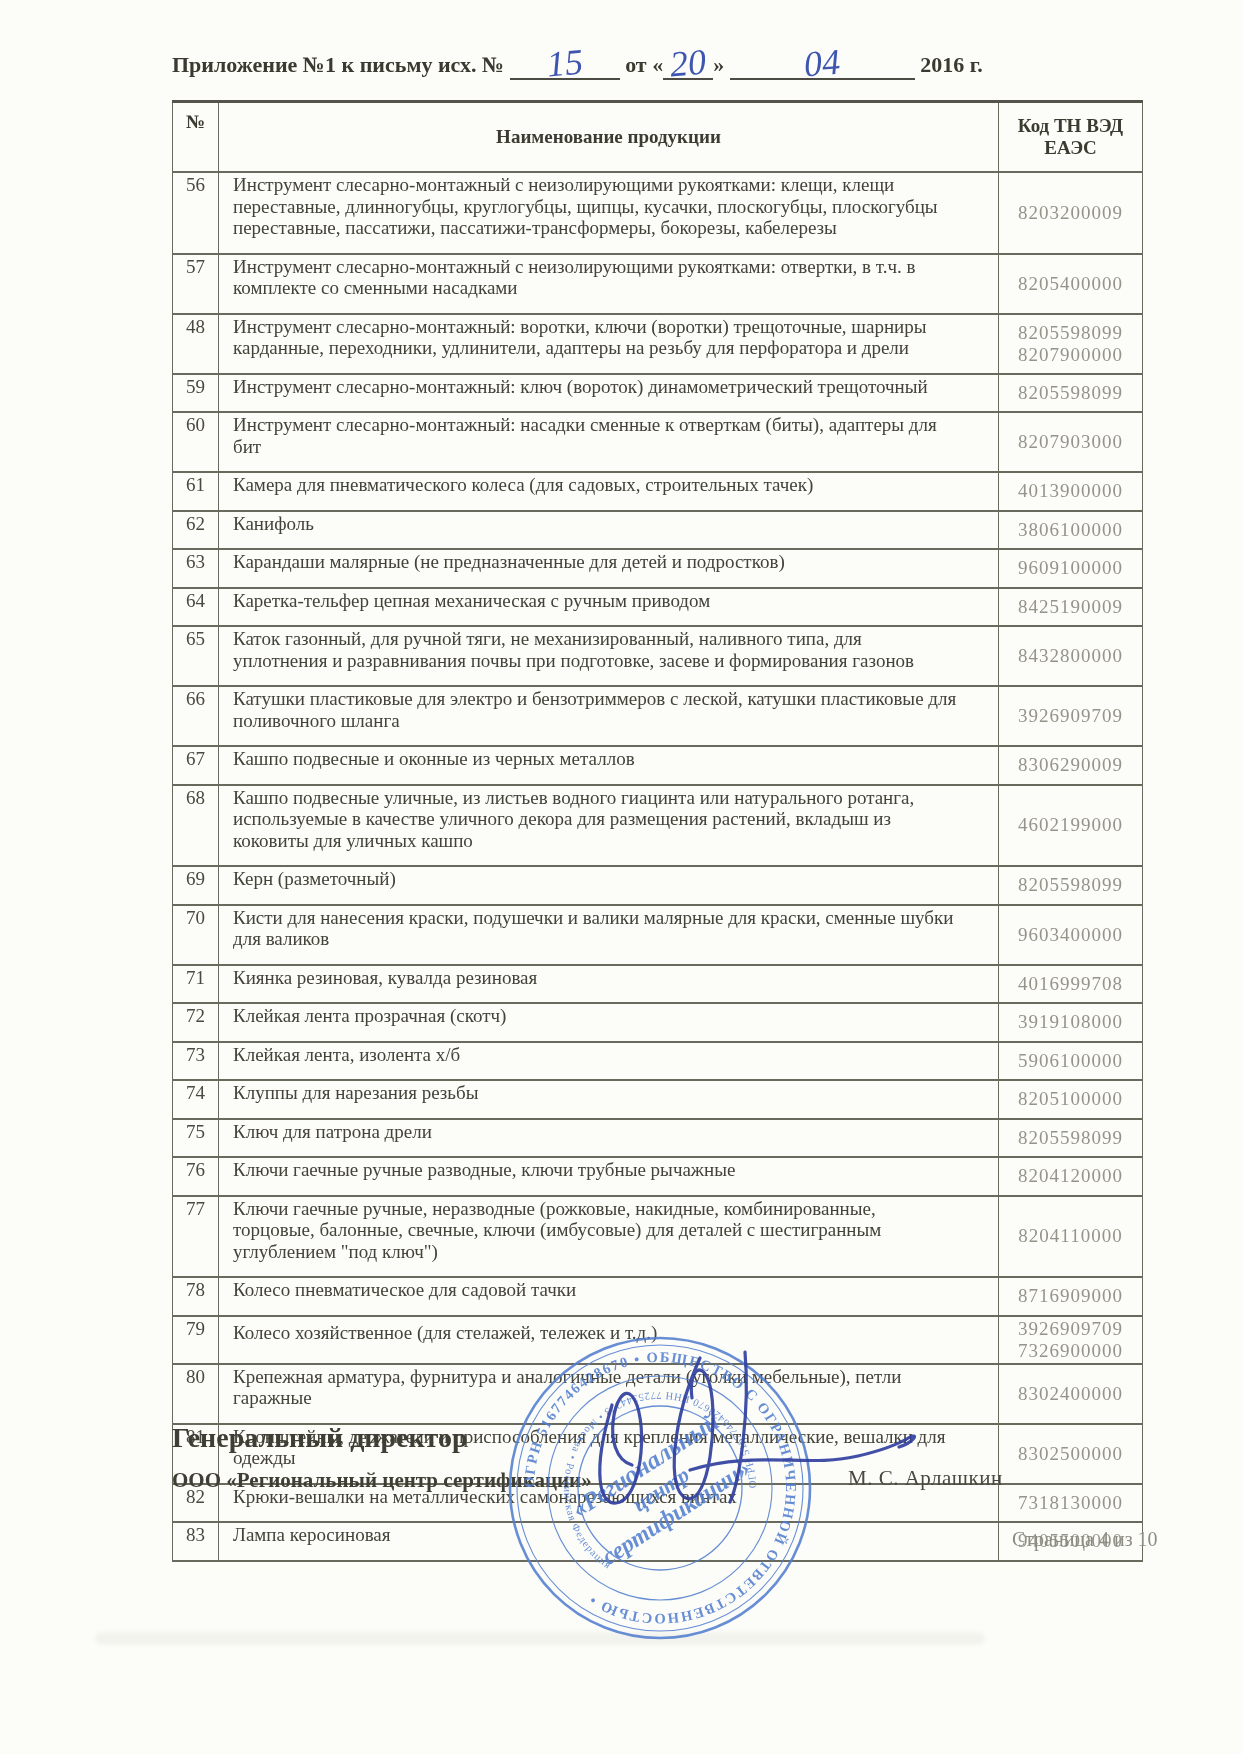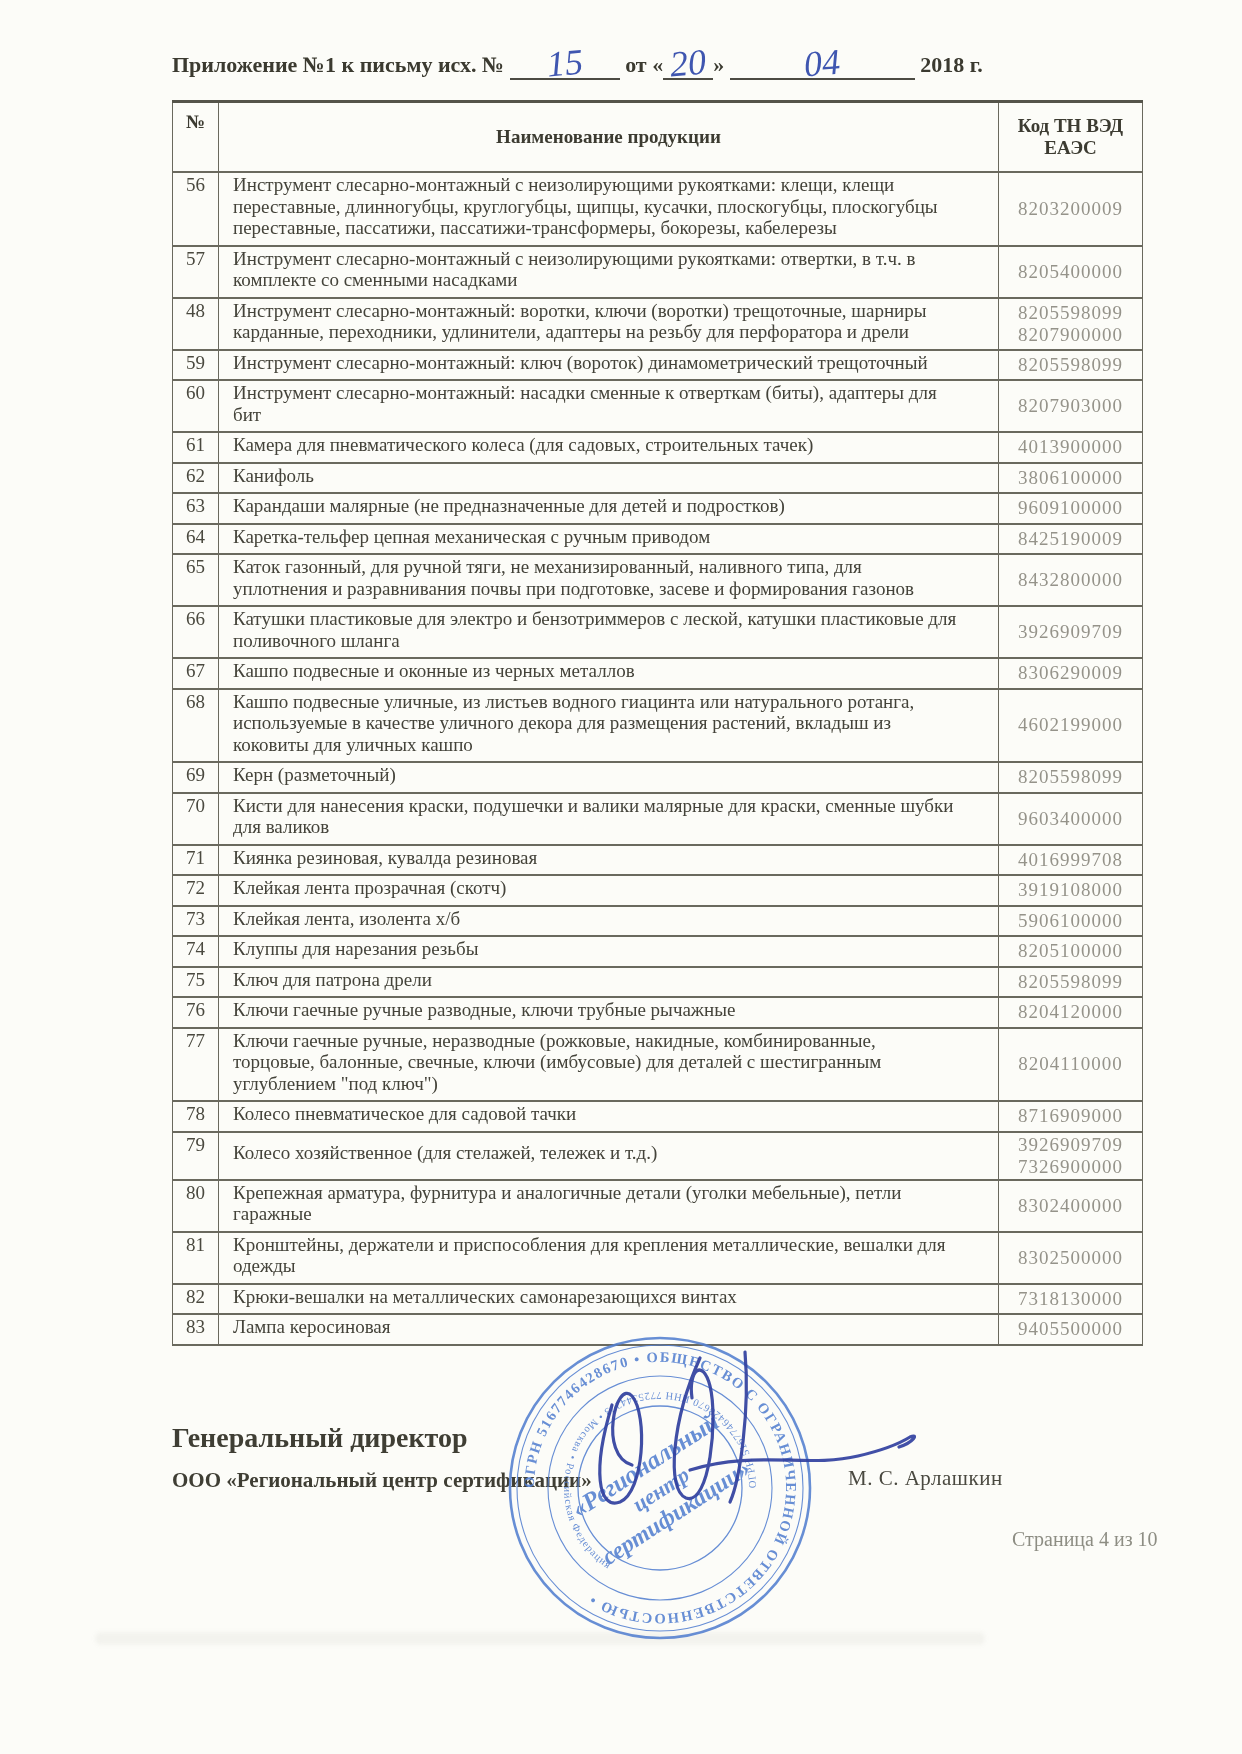--- a/index.html
+++ b/index.html
@@ -50,21 +50,21 @@
     font-size:19px;font-weight:bold;color:#3c3b31;
     padding:12px 4px;vertical-align:middle;text-align:center;
   }
   table.products th.h-num{vertical-align:top;padding-top:8px;}
   table.products tr{border-bottom:2px solid #6a695e;}
   td.c-num{
     text-align:center;vertical-align:top;
     padding:1px 2px;line-height:21px;color:#4a493f;
   }
   td.c-name{
-    padding:1px 40px 6px 14px;vertical-align:middle;
+    padding:1px 40px 14px 14px;vertical-align:middle;
     line-height:21.5px;
   }
   td.c-code{
     text-align:center;vertical-align:middle;
     white-space:pre-line;line-height:22px;
     color:#95938a;letter-spacing:1px;padding:1px 2px;
   }
   
   .director-title{
     position:absolute;left:172px;top:1422px;
@@ -94,21 +94,21 @@
 </head>
 <body>
 
 <div class="page">
 
   <div class="doc-header">
     <span>Приложение №1 к письму исх. №</span>
     <span class="blank b1"><span class="hw">15</span></span>
     <span>от «</span><span class="blank b2"><span class="hw">20</span></span><span>»</span>
     <span class="blank b3"><span class="hw">04</span></span>
-    <span>2018 г.</span>
+    <span>2016 г.</span>
   </div>
 
   <table class="products">
     <colgroup>
         <col class="w-num">
         <col class="w-name">
         <col class="w-code">
       </colgroup>
     <thead>
       <tr>

